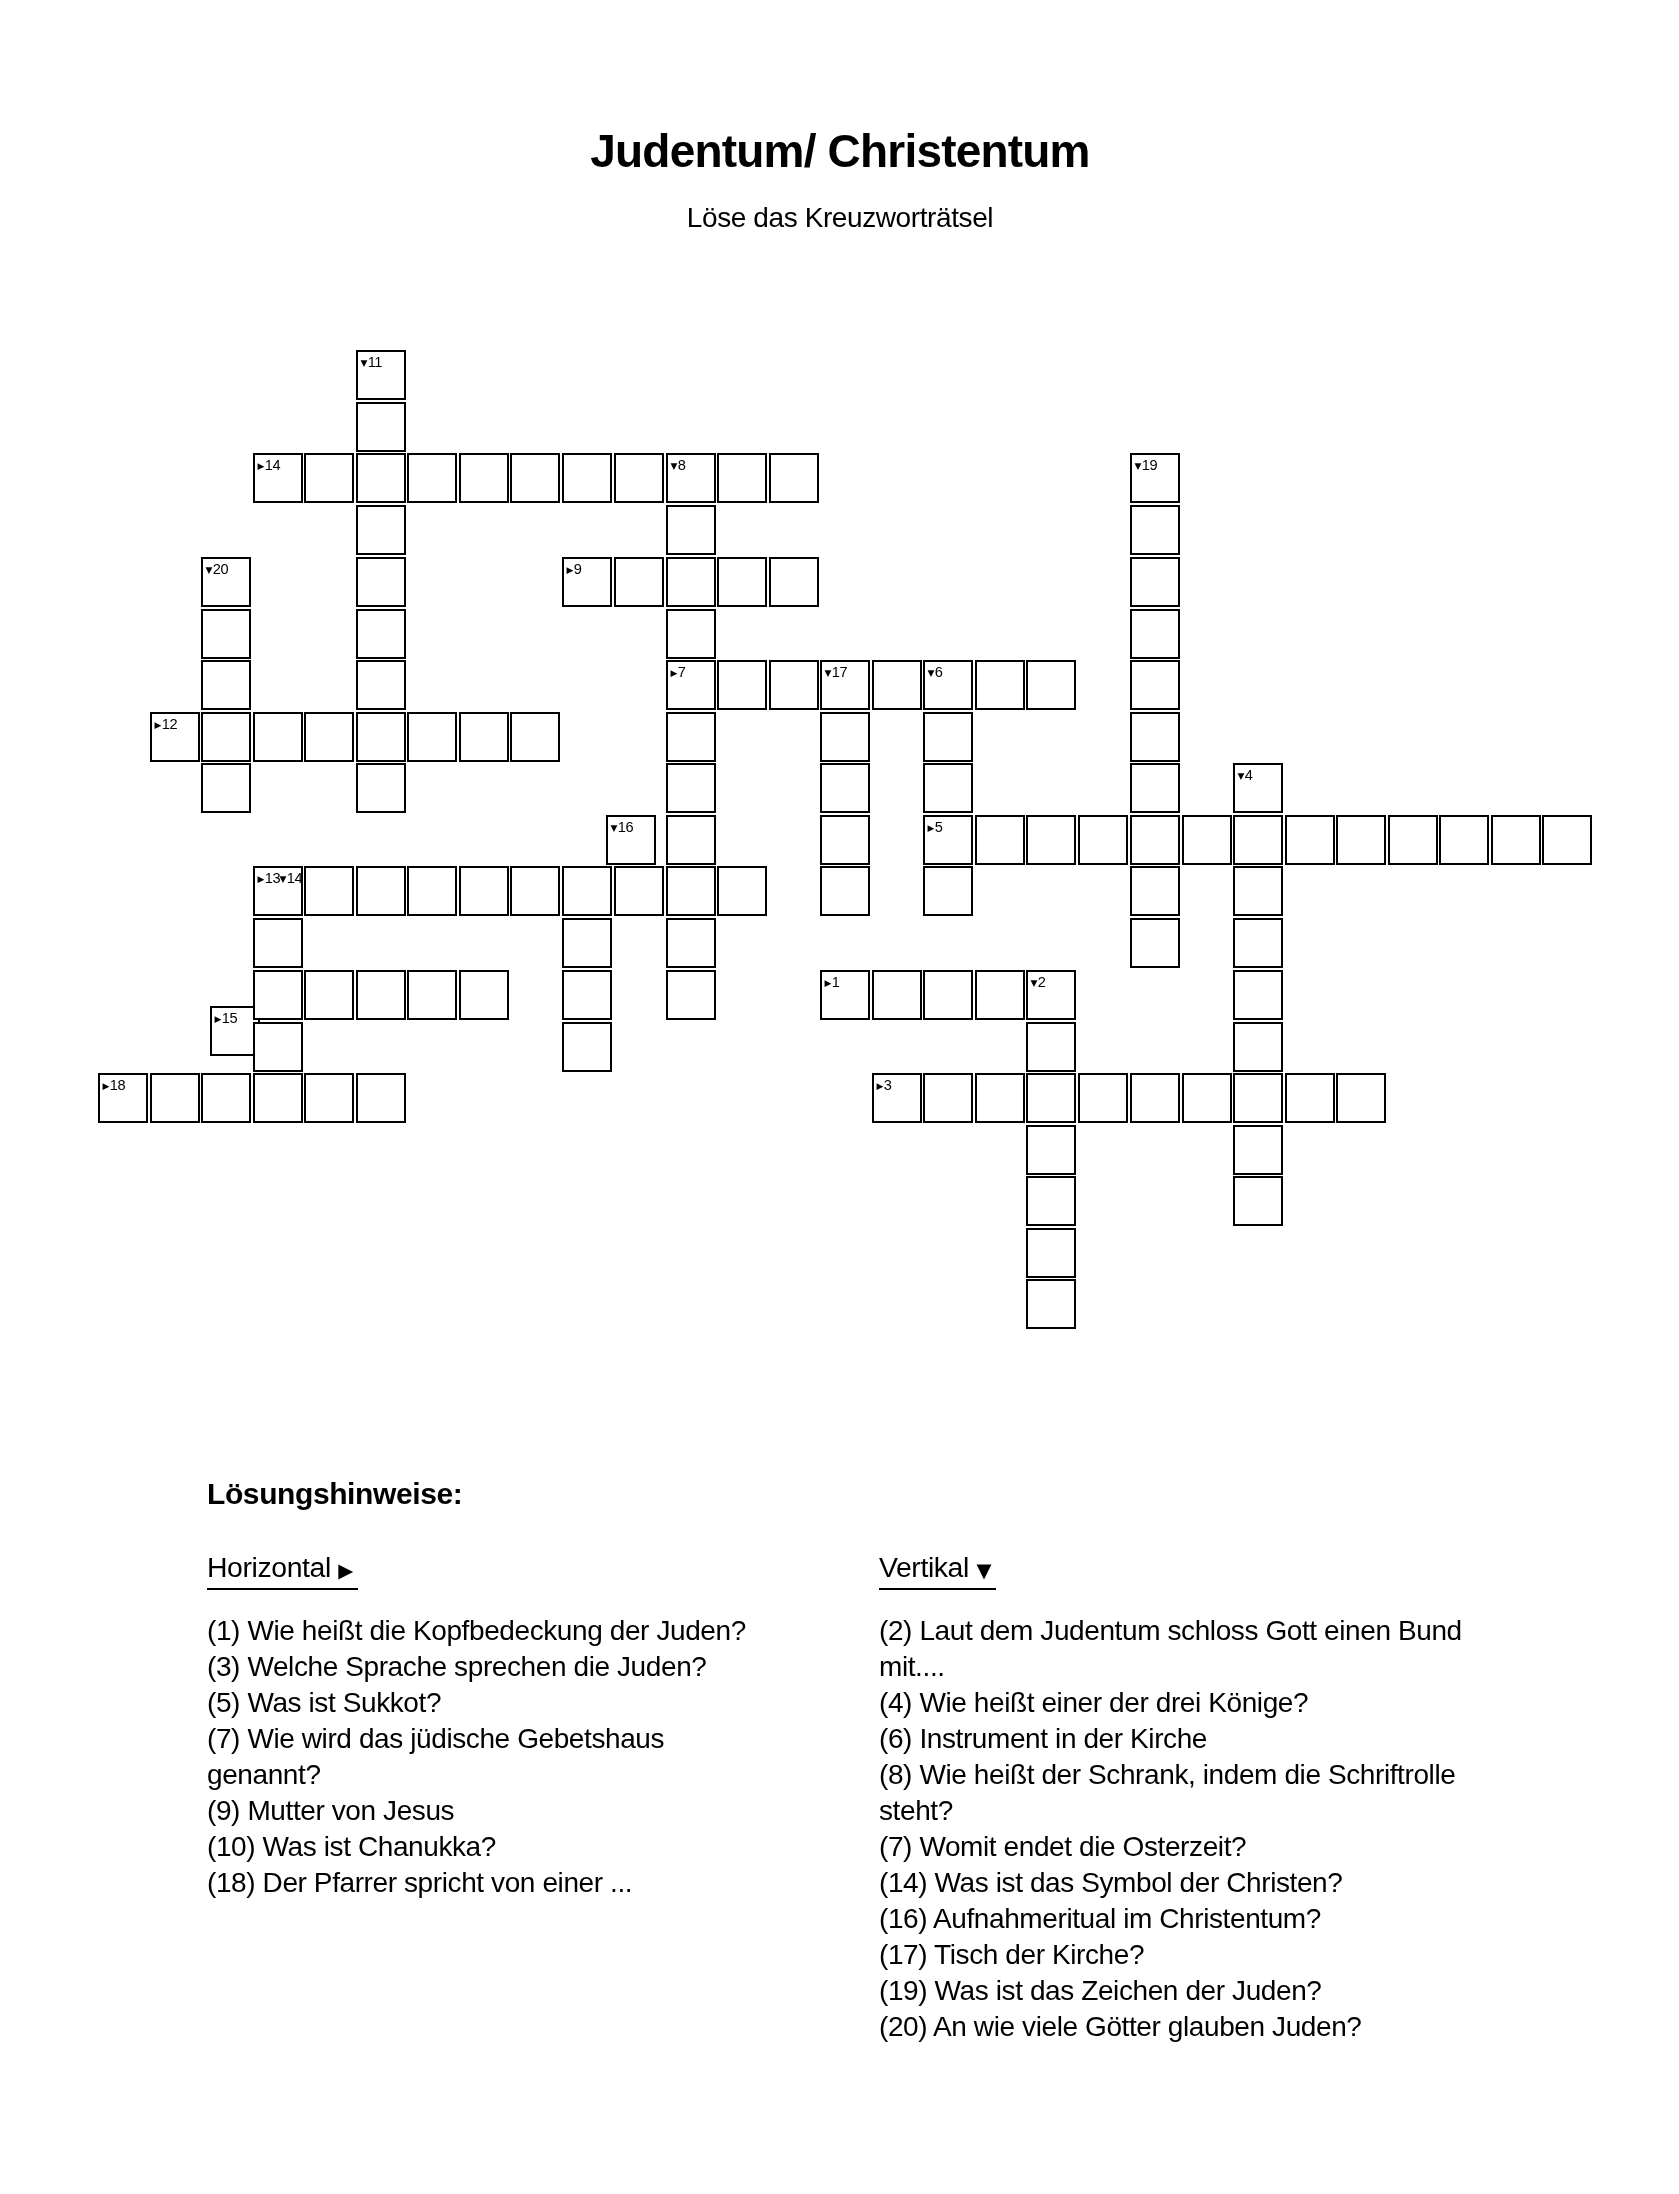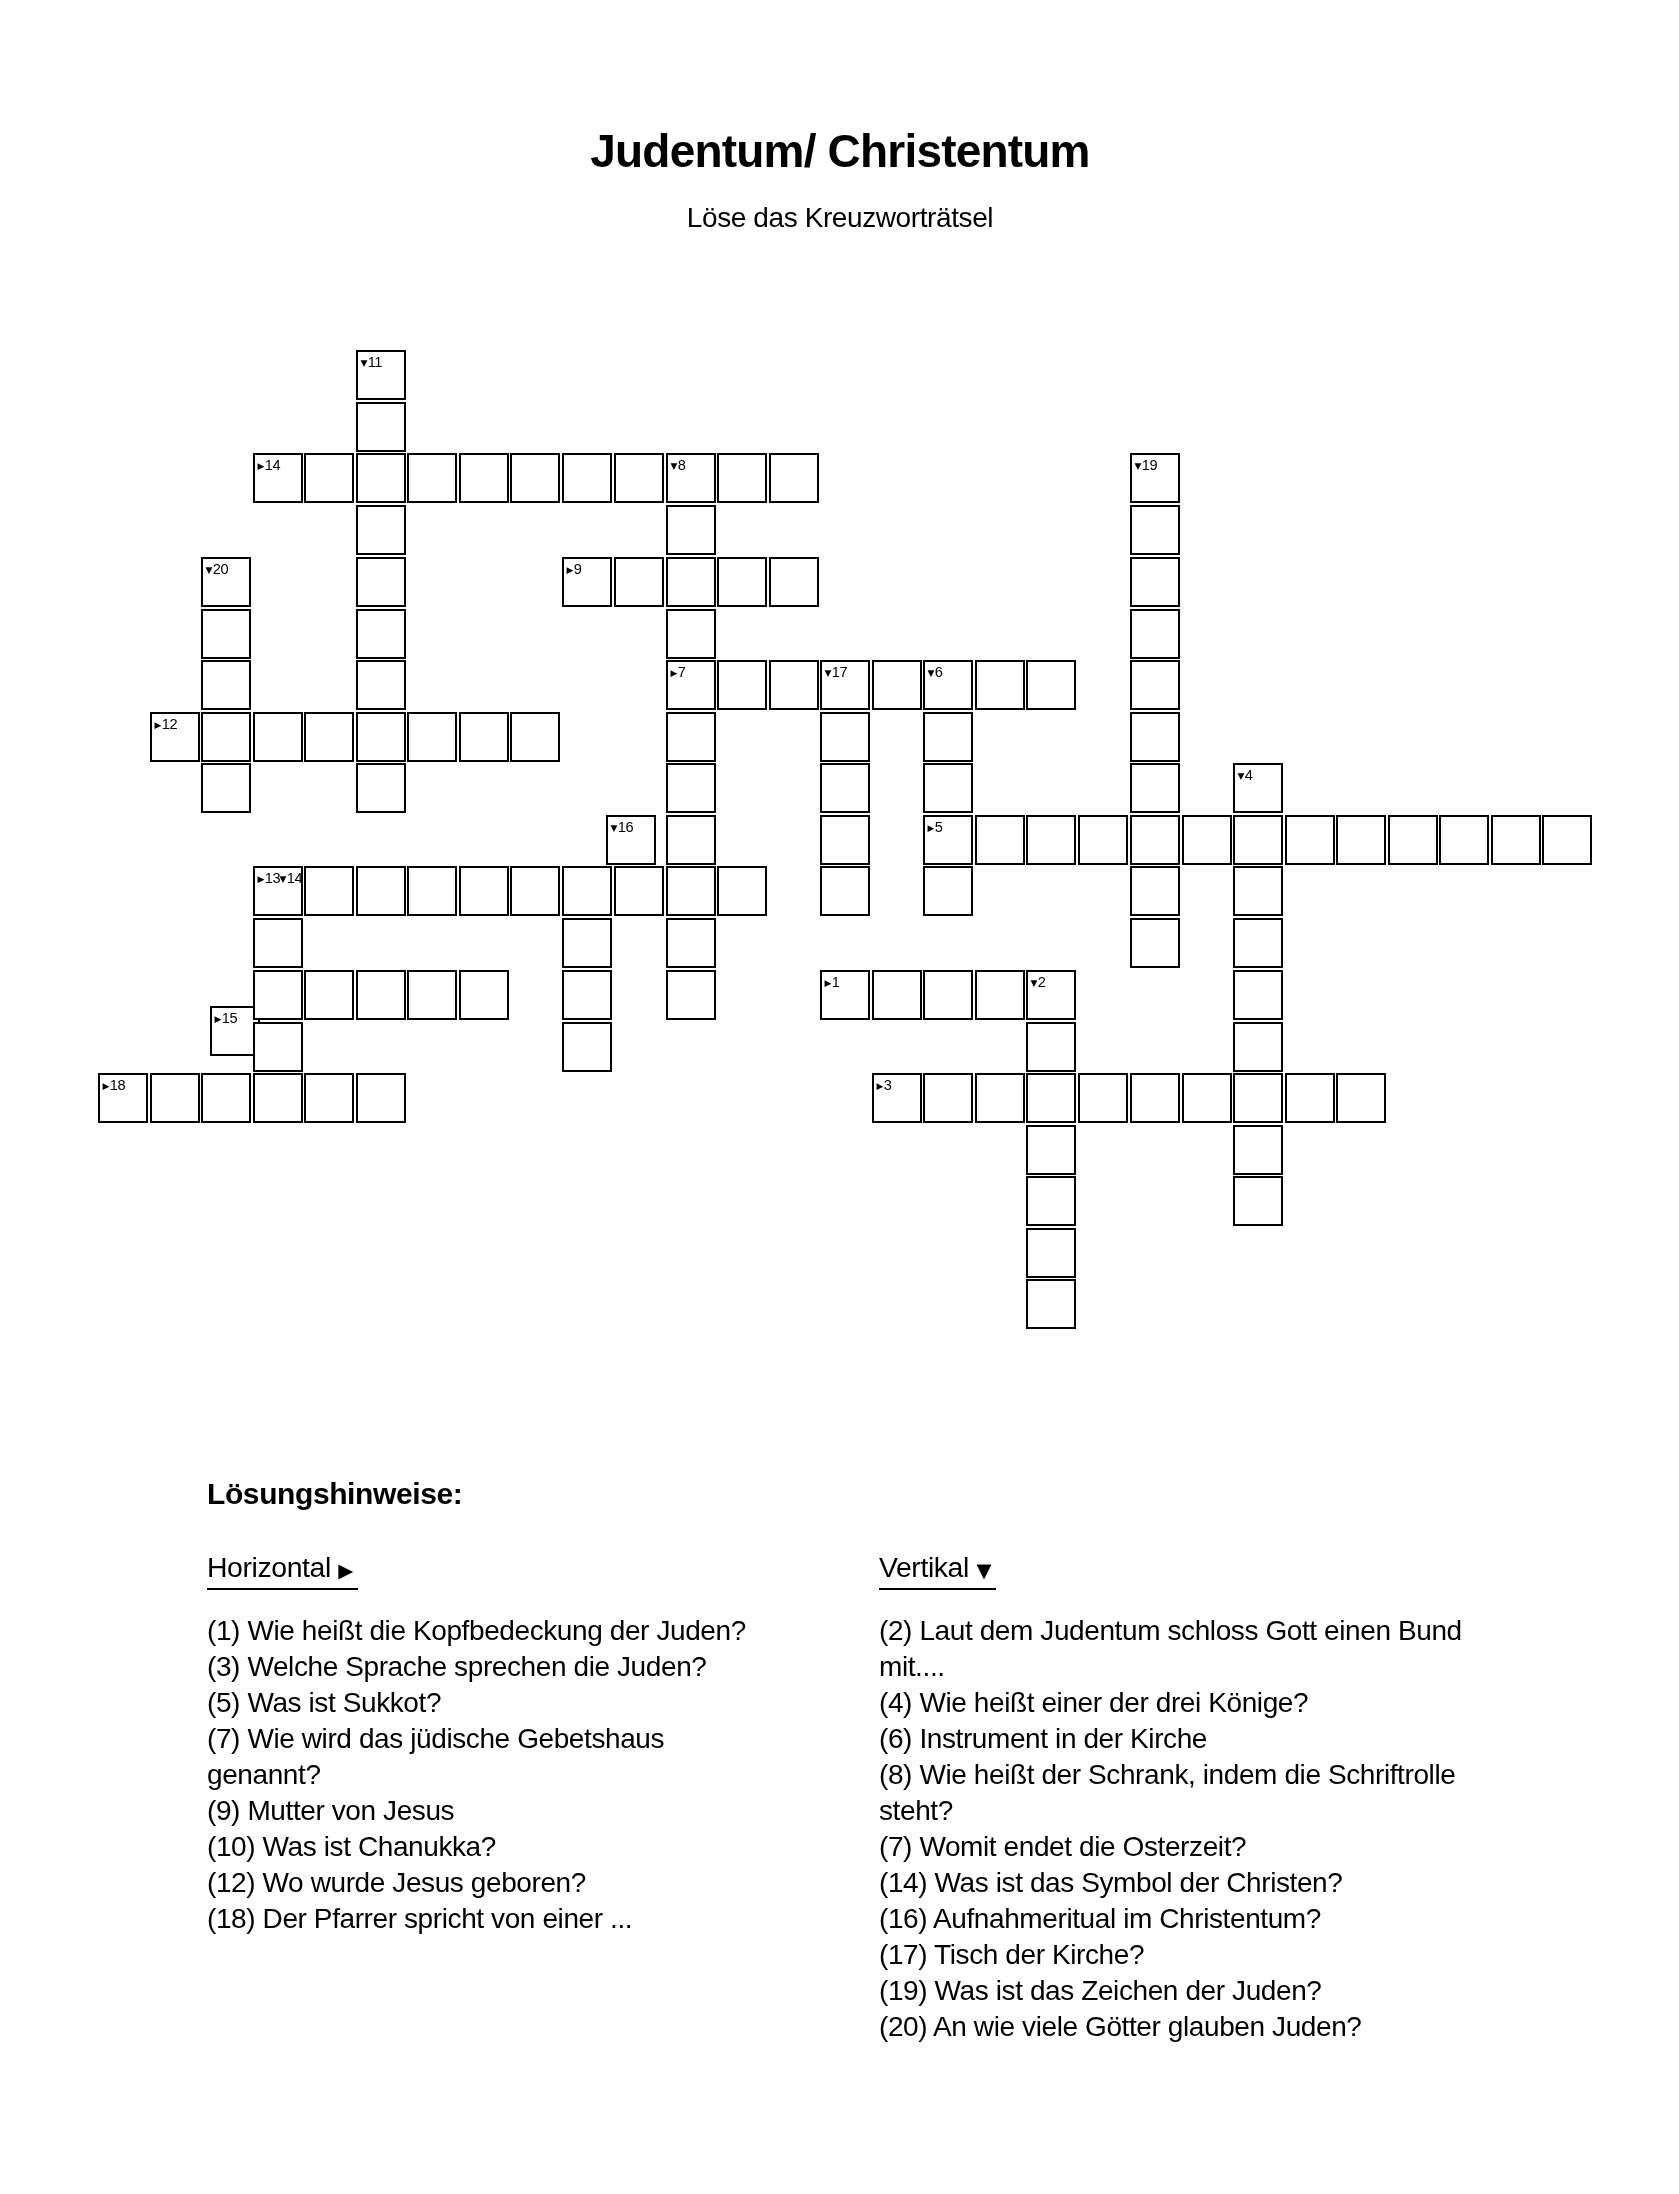--- a/index.html
+++ b/index.html
@@ -230,21 +230,20 @@
 <div class="clue-col left">
   <div class="clue-col-header"><span>Horizontal </span><span class="tri">▶</span></div>
   <div class="clues">
       <div class="clue">(1) Wie heißt die Kopfbedeckung der Juden?</div>
       <div class="clue">(3) Welche Sprache sprechen die Juden?</div>
       <div class="clue">(5) Was ist Sukkot?</div>
       <div class="clue">(7) Wie wird das jüdische Gebetshaus
 genannt?</div>
       <div class="clue">(9) Mutter von Jesus</div>
       <div class="clue">(10) Was ist Chanukka?</div>
-      <div class="clue">(12) Wo wurde Jesus geboren?</div>
       <div class="clue">(18) Der Pfarrer spricht von einer ...</div>
     </div>
 </div>
 
 <div class="clue-col right">
   <div class="clue-col-header"><span>Vertikal </span><span class="tri">▼</span></div>
   <div class="clues">
       <div class="clue">(2) Laut dem Judentum schloss Gott einen Bund
 mit....</div>
       <div class="clue">(4) Wie heißt einer der drei Könige?</div>

